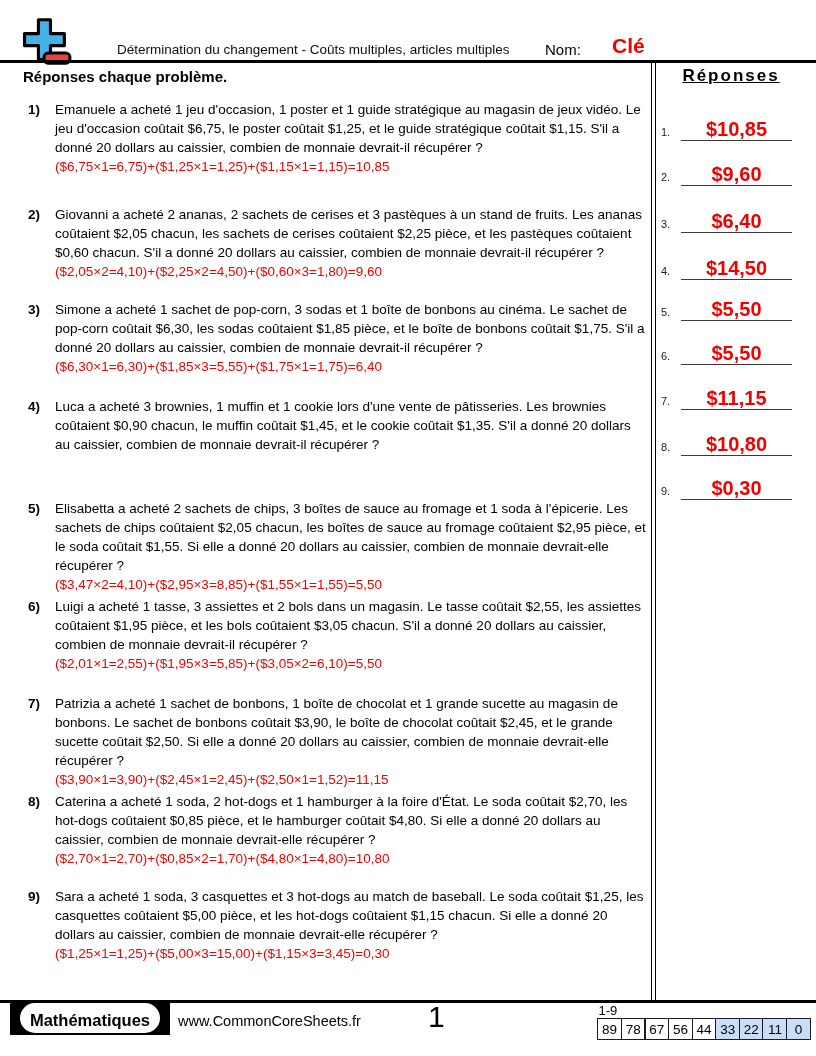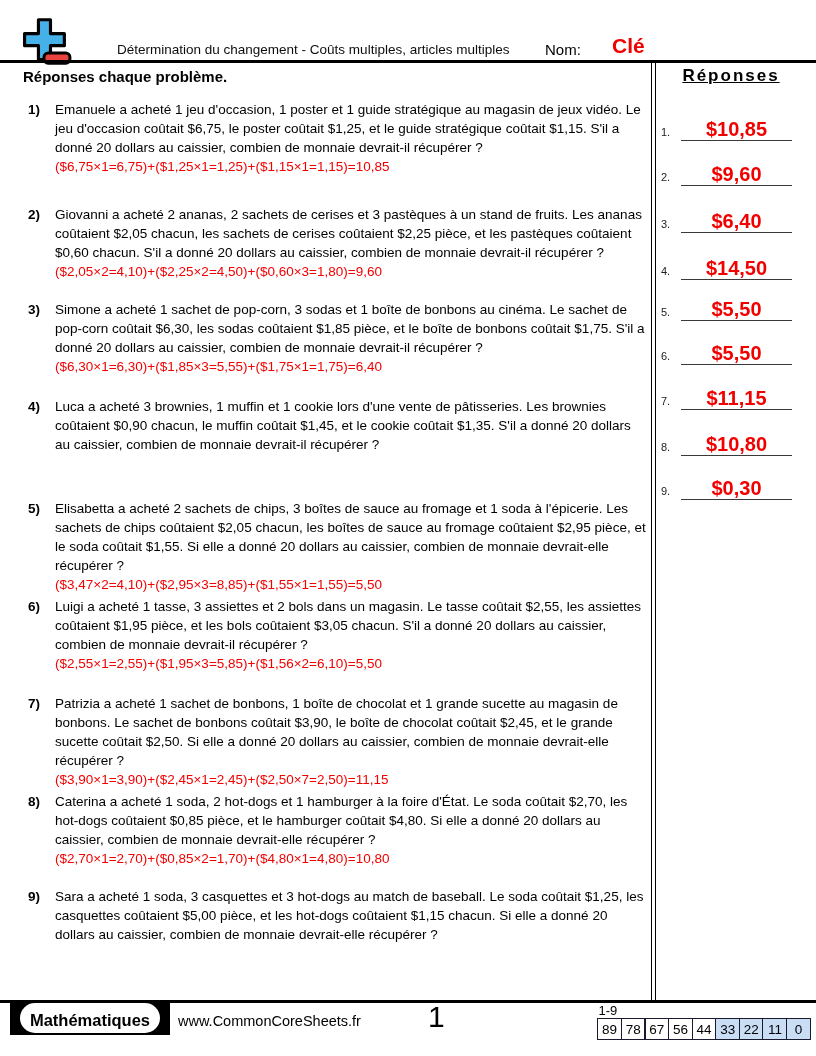--- a/index.html
+++ b/index.html
@@ -137,41 +137,42 @@
         <span class="pnum">5)</span>
         <div class="pbody">
           <div>Elisabetta a acheté 2 sachets de chips, 3 boîtes de sauce au fromage et 1 soda à l'épicerie. Les sachets de chips coûtaient $2,05 chacun, les boîtes de sauce au fromage coûtaient $2,95 pièce, et le soda coûtait $1,55. Si elle a donné 20 dollars au caissier, combien de monnaie devrait-elle récupérer ?</div>
           <div class="formula">($3,47×2=4,10)+($2,95×3=8,85)+($1,55×1=1,55)=5,50</div>
         </div>
       </div>
       <div class="problem" style="top: 597px;">
         <span class="pnum">6)</span>
         <div class="pbody">
           <div>Luigi a acheté 1 tasse, 3 assiettes et 2 bols dans un magasin. Le tasse coûtait $2,55, les assiettes coûtaient $1,95 pièce, et les bols coûtaient $3,05 chacun. S'il a donné 20 dollars au caissier, combien de monnaie devrait-il récupérer ?</div>
-          <div class="formula">($2,55×1=2,55)+($1,95×3=5,85)+($1,56×2=6,10)=5,50</div>
+          <div class="formula">($2,01×1=2,55)+($1,95×3=5,85)+($3,05×2=6,10)=5,50</div>
         </div>
       </div>
       <div class="problem" style="top: 694px;">
         <span class="pnum">7)</span>
         <div class="pbody">
           <div>Patrizia a acheté 1 sachet de bonbons, 1 boîte de chocolat et 1 grande sucette au magasin de bonbons. Le sachet de bonbons coûtait $3,90, le boîte de chocolat coûtait $2,45, et le grande sucette coûtait $2,50. Si elle a donné 20 dollars au caissier, combien de monnaie devrait-elle récupérer ?</div>
-          <div class="formula">($3,90×1=3,90)+($2,45×1=2,45)+($2,50×7=2,50)=11,15</div>
+          <div class="formula">($3,90×1=3,90)+($2,45×1=2,45)+($2,50×1=1,52)=11,15</div>
         </div>
       </div>
       <div class="problem" style="top: 792px;">
         <span class="pnum">8)</span>
         <div class="pbody">
           <div>Caterina a acheté 1 soda, 2 hot-dogs et 1 hamburger à la foire d'État. Le soda coûtait $2,70, les hot-dogs coûtaient $0,85 pièce, et le hamburger coûtait $4,80. Si elle a donné 20 dollars au caissier, combien de monnaie devrait-elle récupérer ?</div>
           <div class="formula">($2,70×1=2,70)+($0,85×2=1,70)+($4,80×1=4,80)=10,80</div>
         </div>
       </div>
       <div class="problem" style="top: 887px;">
         <span class="pnum">9)</span>
         <div class="pbody">
           <div>Sara a acheté 1 soda, 3 casquettes et 3 hot-dogs au match de baseball. Le soda coûtait $1,25, les casquettes coûtaient $5,00 pièce, et les hot-dogs coûtaient $1,15 chacun. Si elle a donné 20 dollars au caissier, combien de monnaie devrait-elle récupérer ?</div>
+          <div class="formula">($1,25×1=1,25)+($5,00×3=15,00)+($1,15×3=3,45)=0,30</div>
         </div>
       </div>
     </div>
 
   <div class="rule-bottom"></div>
   <div class="badge">
     <span class="badge-pill">Mathématiques</span>
   </div>
   <div class="url">www.CommonCoreSheets.fr</div>
   <div class="pagenum">1</div>

